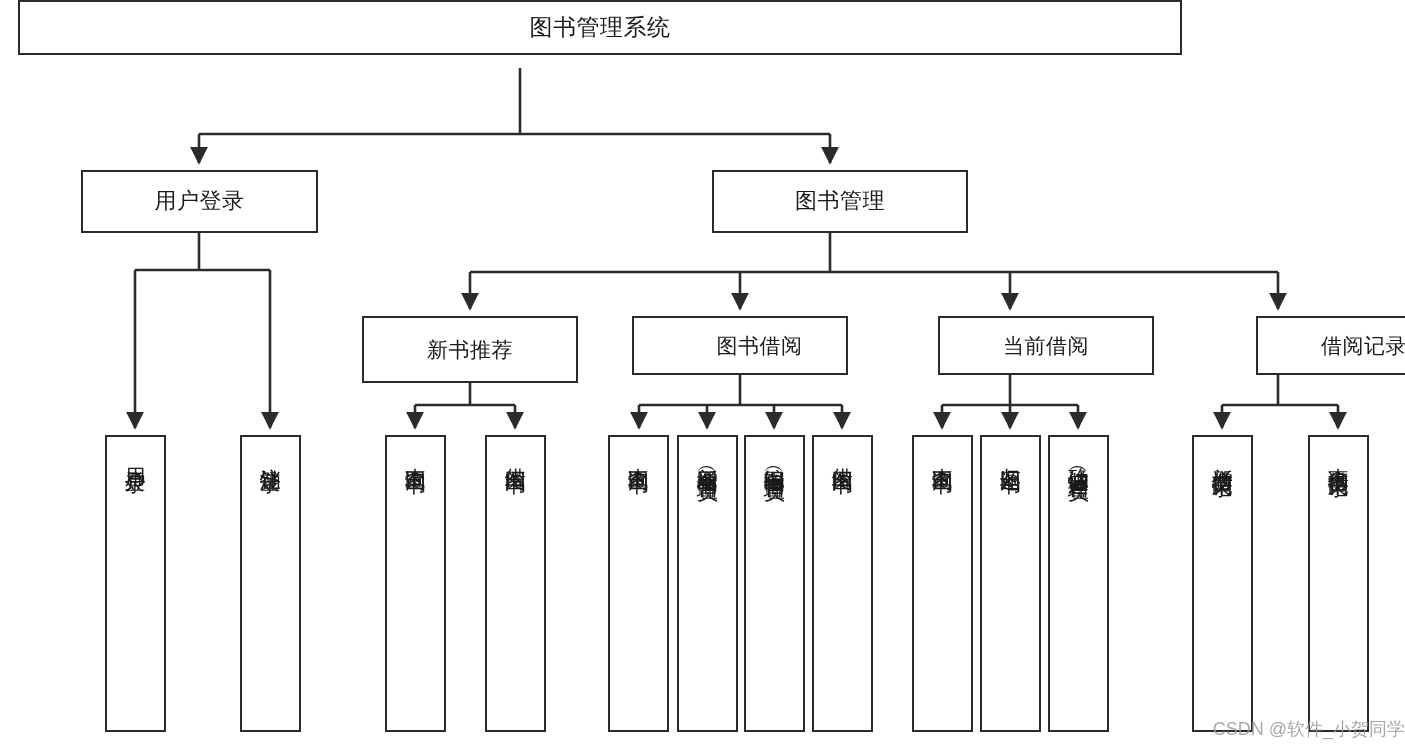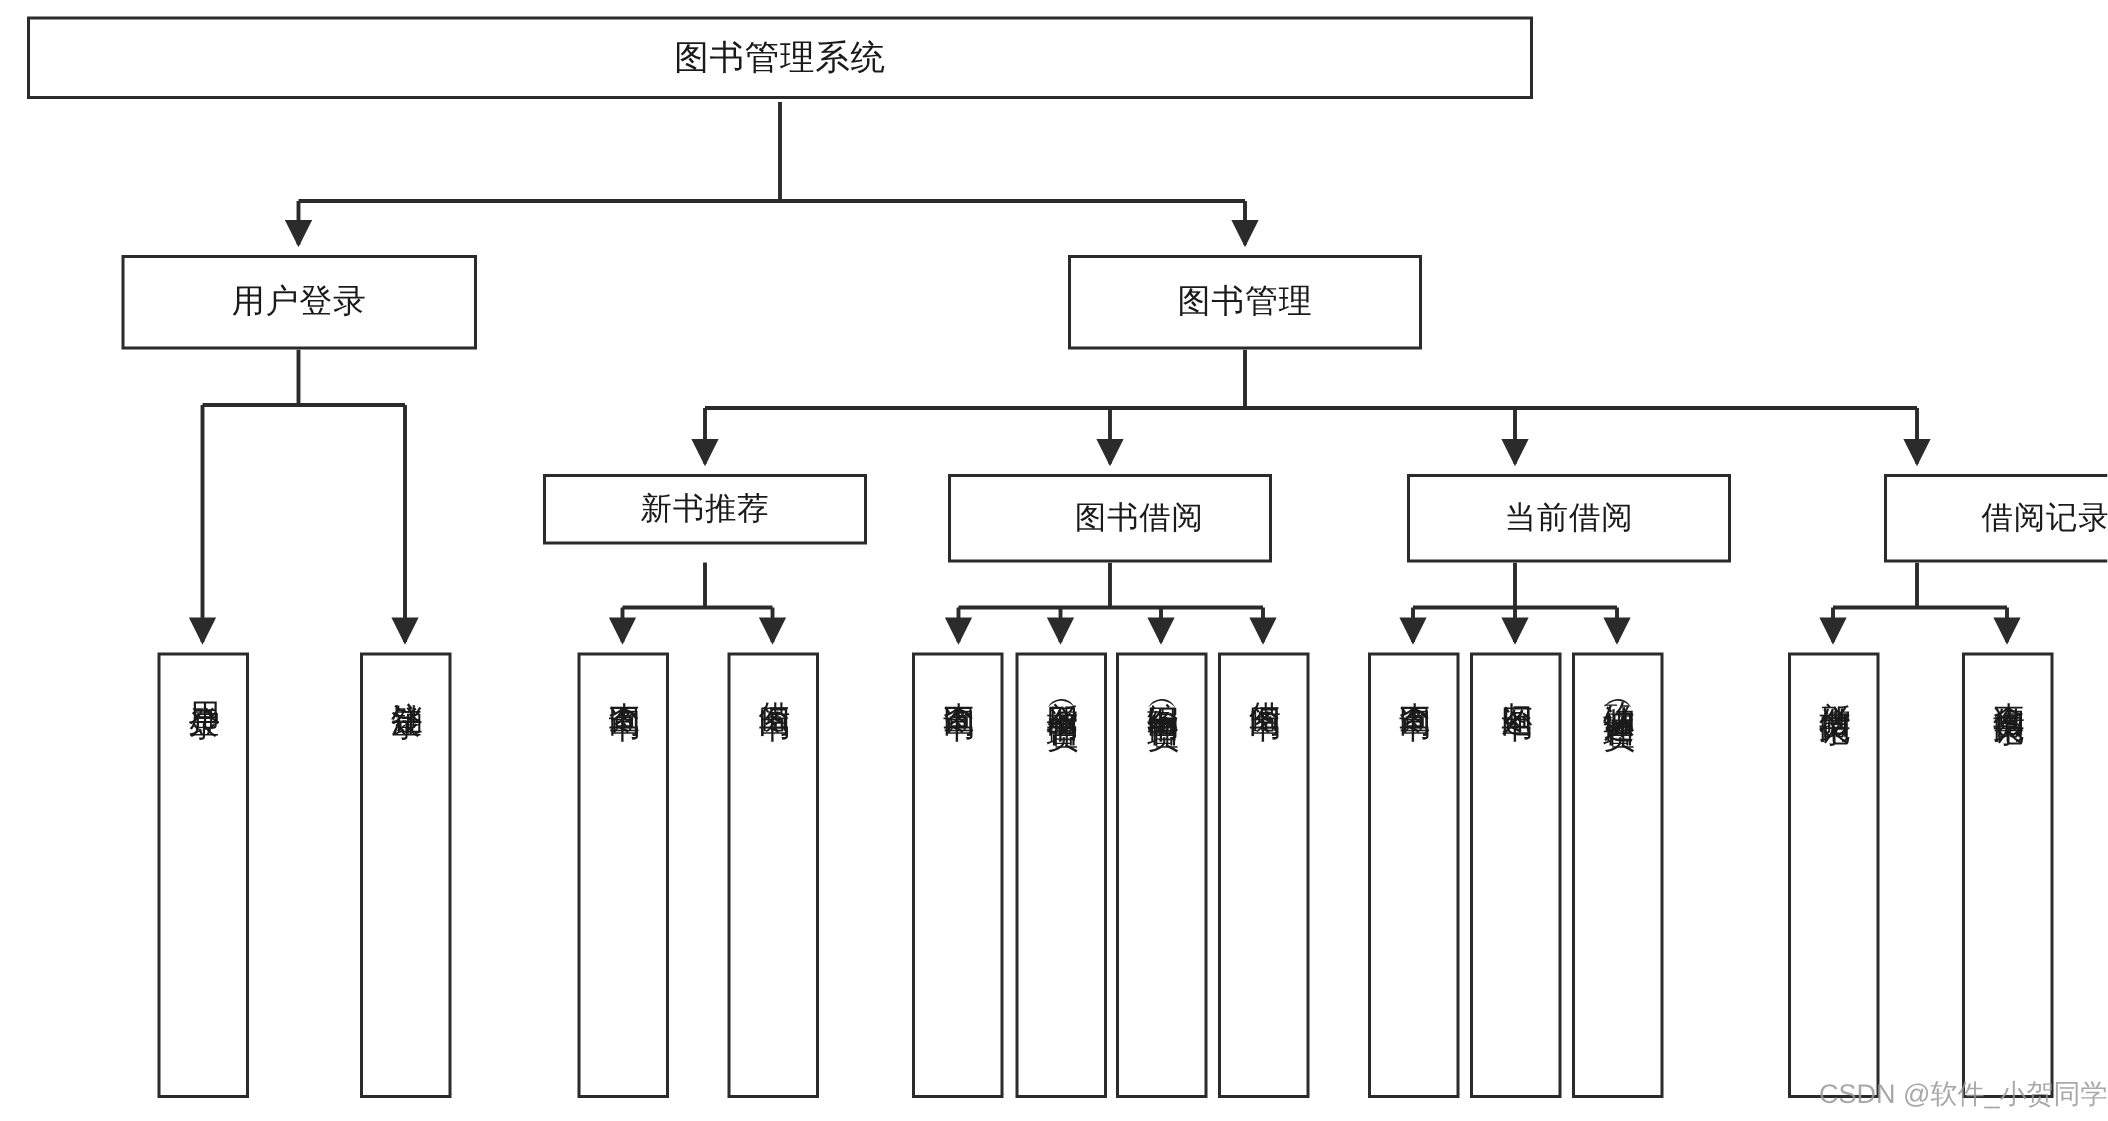--- a/index.html
+++ b/index.html
@@ -125,32 +125,32 @@
       <path d="M 1010 405 L 1010 428" marker-end="url(#arrow)"></path>
       <path d="M 1078 405 L 1078 428" marker-end="url(#arrow)"></path>
 
       <path d="M 1278 375 L 1278 405"></path>
       <path d="M 1222 405 L 1338 405"></path>
       <path d="M 1222 405 L 1222 428" marker-end="url(#arrow)"></path>
       <path d="M 1338 405 L 1338 428" marker-end="url(#arrow)"></path>
     </g>
   </svg>
 
-  <div class="node root horiz" style="left:18px; top:11px; width:1004px; height:55px;">
+  <div class="node root horiz" style="left:18px; top:0; width:1164px; height:55px;">
     <span class="label">图书管理系统</span>
   </div>
 
   <div class="node mid horiz" style="left:81px; top:170px; width:237px; height:63px;">
     <span class="label">用户登录</span>
   </div>
-  <div class="node mid horiz" style="left:712px; top:170px; width:236px; height:63px;">
+  <div class="node mid horiz" style="left:712px; top:170px; width:256px; height:63px;">
     <span class="label">图书管理</span>
   </div>
 
-  <div class="node sub horiz" style="left:362px; top:316px; width:216px; height:47px;">
+  <div class="node sub horiz" style="left:362px; top:316px; width:216px; height:67px;">
     <span class="label">新书推荐</span>
   </div>
   <div class="node sub horiz" style="left:632px; top:316px; width:216px; height:59px;padding-left:39px;">
     <span class="label">图书借阅</span>
   </div>
   <div class="node sub horiz" style="left:902px; top:316px; width:216px; height:59px;margin-left:36px;">
     <span class="label">当前借阅</span>
   </div>
   <div class="node sub horiz" style="left:1236px; top:316px; width:216px; height:59px;margin-left:20px;">
     <span class="label">借阅记录</span>

